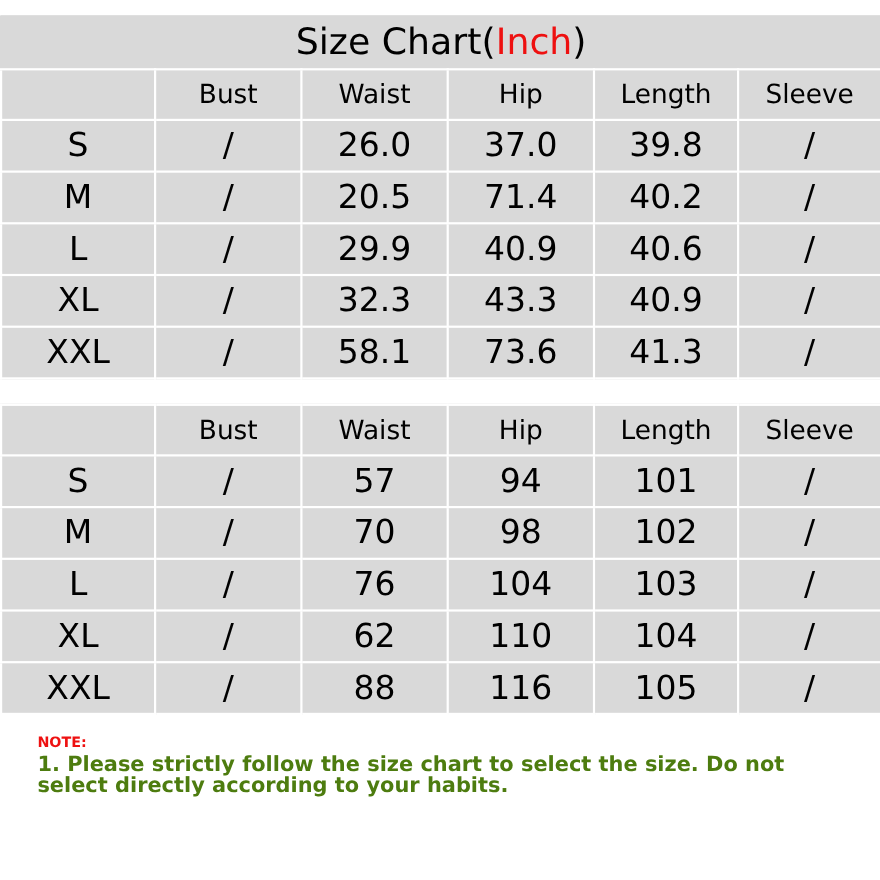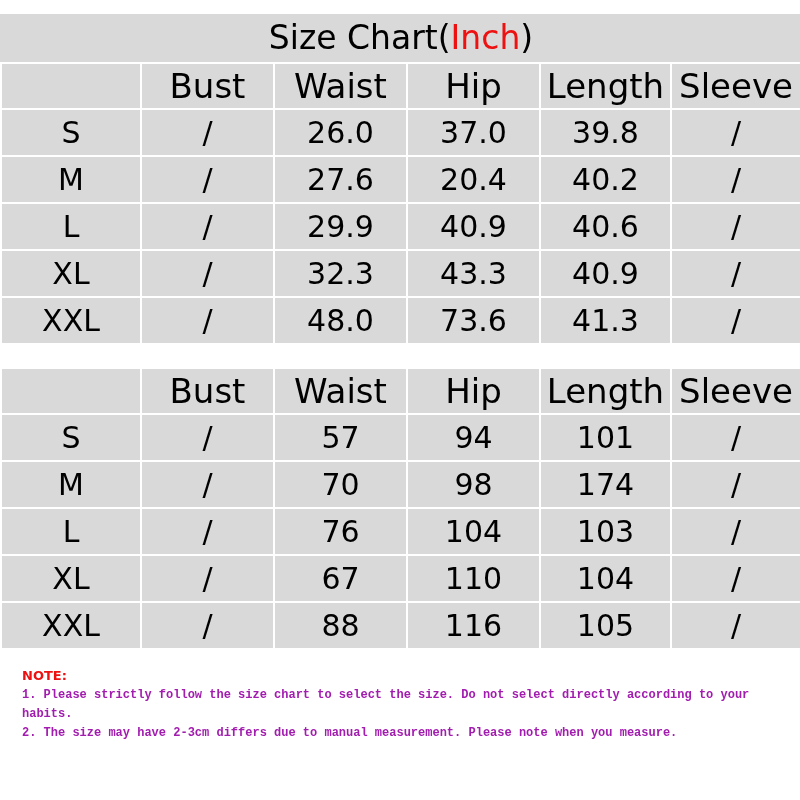--- a/index.html
+++ b/index.html
@@ -49,21 +49,21 @@
     border-top: none !important;
     border-left: none !important;
     border-right: none !important;
     letter-spacing: 0px;
   }
   .title-unit {
     color: #ee1111;
   }
 
   .head-cell {
-    font-size: 34px;
+    font-size: 24px;
     height: 44px;
     line-height: 44px;
   }
   .row-cell {
     font-size: 30px;
     height: 45px;
     line-height: 45px;
   }
   .size-label {
     font-size: 30px;
@@ -73,35 +73,34 @@
   .col-bust  { width: 133px; }
   .col-waist { width: 133px; }
   .col-hip   { width: 133px; }
   .col-len   { width: 131px; }
   .col-slv   { width: 130px; }
 
   .gap-small { height: 14px; }
   .gap-mid   { height: 22px; }
 
   .note {
-    padding: 18px 22px 0 22px;
+    padding: 18px 22px 0 34px;
     box-sizing: border-box;
   }
   .note-title {
     color: #ee1111;
     font-weight: bold;
     font-size: 13px;
     margin-bottom: 3px;
   }
   .note-line {
     font-weight: bold;
-    font-size: 12px;
+    font-size: 19px;
     line-height: 19px;
-    color: #a21caf;
-    font-family: Liberation Mono, monospace;
+    color: #4d7c0f;
   }
 </style>
 </head>
 <body>
 
 <div class="page">
 
   <div class="gap-small"></div>
 
   <div class="chart-block">
@@ -133,22 +132,22 @@
           <td class="row-cell size-label">S</td>
           <td class="row-cell">/</td>
           <td class="row-cell">26.0</td>
           <td class="row-cell">37.0</td>
           <td class="row-cell">39.8</td>
           <td class="row-cell">/</td>
         </tr>
         <tr>
           <td class="row-cell size-label">M</td>
           <td class="row-cell">/</td>
-          <td class="row-cell">27.6</td>
-          <td class="row-cell">20.4</td>
+          <td class="row-cell">20.5</td>
+          <td class="row-cell">71.4</td>
           <td class="row-cell">40.2</td>
           <td class="row-cell">/</td>
         </tr>
         <tr>
           <td class="row-cell size-label">L</td>
           <td class="row-cell">/</td>
           <td class="row-cell">29.9</td>
           <td class="row-cell">40.9</td>
           <td class="row-cell">40.6</td>
           <td class="row-cell">/</td>
@@ -157,21 +156,21 @@
           <td class="row-cell size-label">XL</td>
           <td class="row-cell">/</td>
           <td class="row-cell">32.3</td>
           <td class="row-cell">43.3</td>
           <td class="row-cell">40.9</td>
           <td class="row-cell">/</td>
         </tr>
         <tr>
           <td class="row-cell size-label">XXL</td>
           <td class="row-cell">/</td>
-          <td class="row-cell">48.0</td>
+          <td class="row-cell">58.1</td>
           <td class="row-cell">73.6</td>
           <td class="row-cell">41.3</td>
           <td class="row-cell">/</td>
         </tr>
       </tbody>
     </table>
   </div>
 
   <div class="gap-mid"></div>
 
@@ -201,50 +200,49 @@
           <td class="row-cell">57</td>
           <td class="row-cell">94</td>
           <td class="row-cell">101</td>
           <td class="row-cell">/</td>
         </tr>
         <tr>
           <td class="row-cell size-label">M</td>
           <td class="row-cell">/</td>
           <td class="row-cell">70</td>
           <td class="row-cell">98</td>
-          <td class="row-cell">174</td>
+          <td class="row-cell">102</td>
           <td class="row-cell">/</td>
         </tr>
         <tr>
           <td class="row-cell size-label">L</td>
           <td class="row-cell">/</td>
           <td class="row-cell">76</td>
           <td class="row-cell">104</td>
           <td class="row-cell">103</td>
           <td class="row-cell">/</td>
         </tr>
         <tr>
           <td class="row-cell size-label">XL</td>
           <td class="row-cell">/</td>
-          <td class="row-cell">67</td>
+          <td class="row-cell">62</td>
           <td class="row-cell">110</td>
           <td class="row-cell">104</td>
           <td class="row-cell">/</td>
         </tr>
         <tr>
           <td class="row-cell size-label">XXL</td>
           <td class="row-cell">/</td>
           <td class="row-cell">88</td>
           <td class="row-cell">116</td>
           <td class="row-cell">105</td>
           <td class="row-cell">/</td>
         </tr>
       </tbody>
     </table>
   </div>
 
   <div class="note">
     <div class="note-title">NOTE:</div>
     <div class="note-line">1. Please strictly follow the size chart  to select the size. Do not select directly according to your habits.</div>
-    <div class="note-line">2. The size may have 2-3cm differs due to manual measurement. Please note when you measure.</div>
   </div>
 
 </div>
 
 </body></html>

